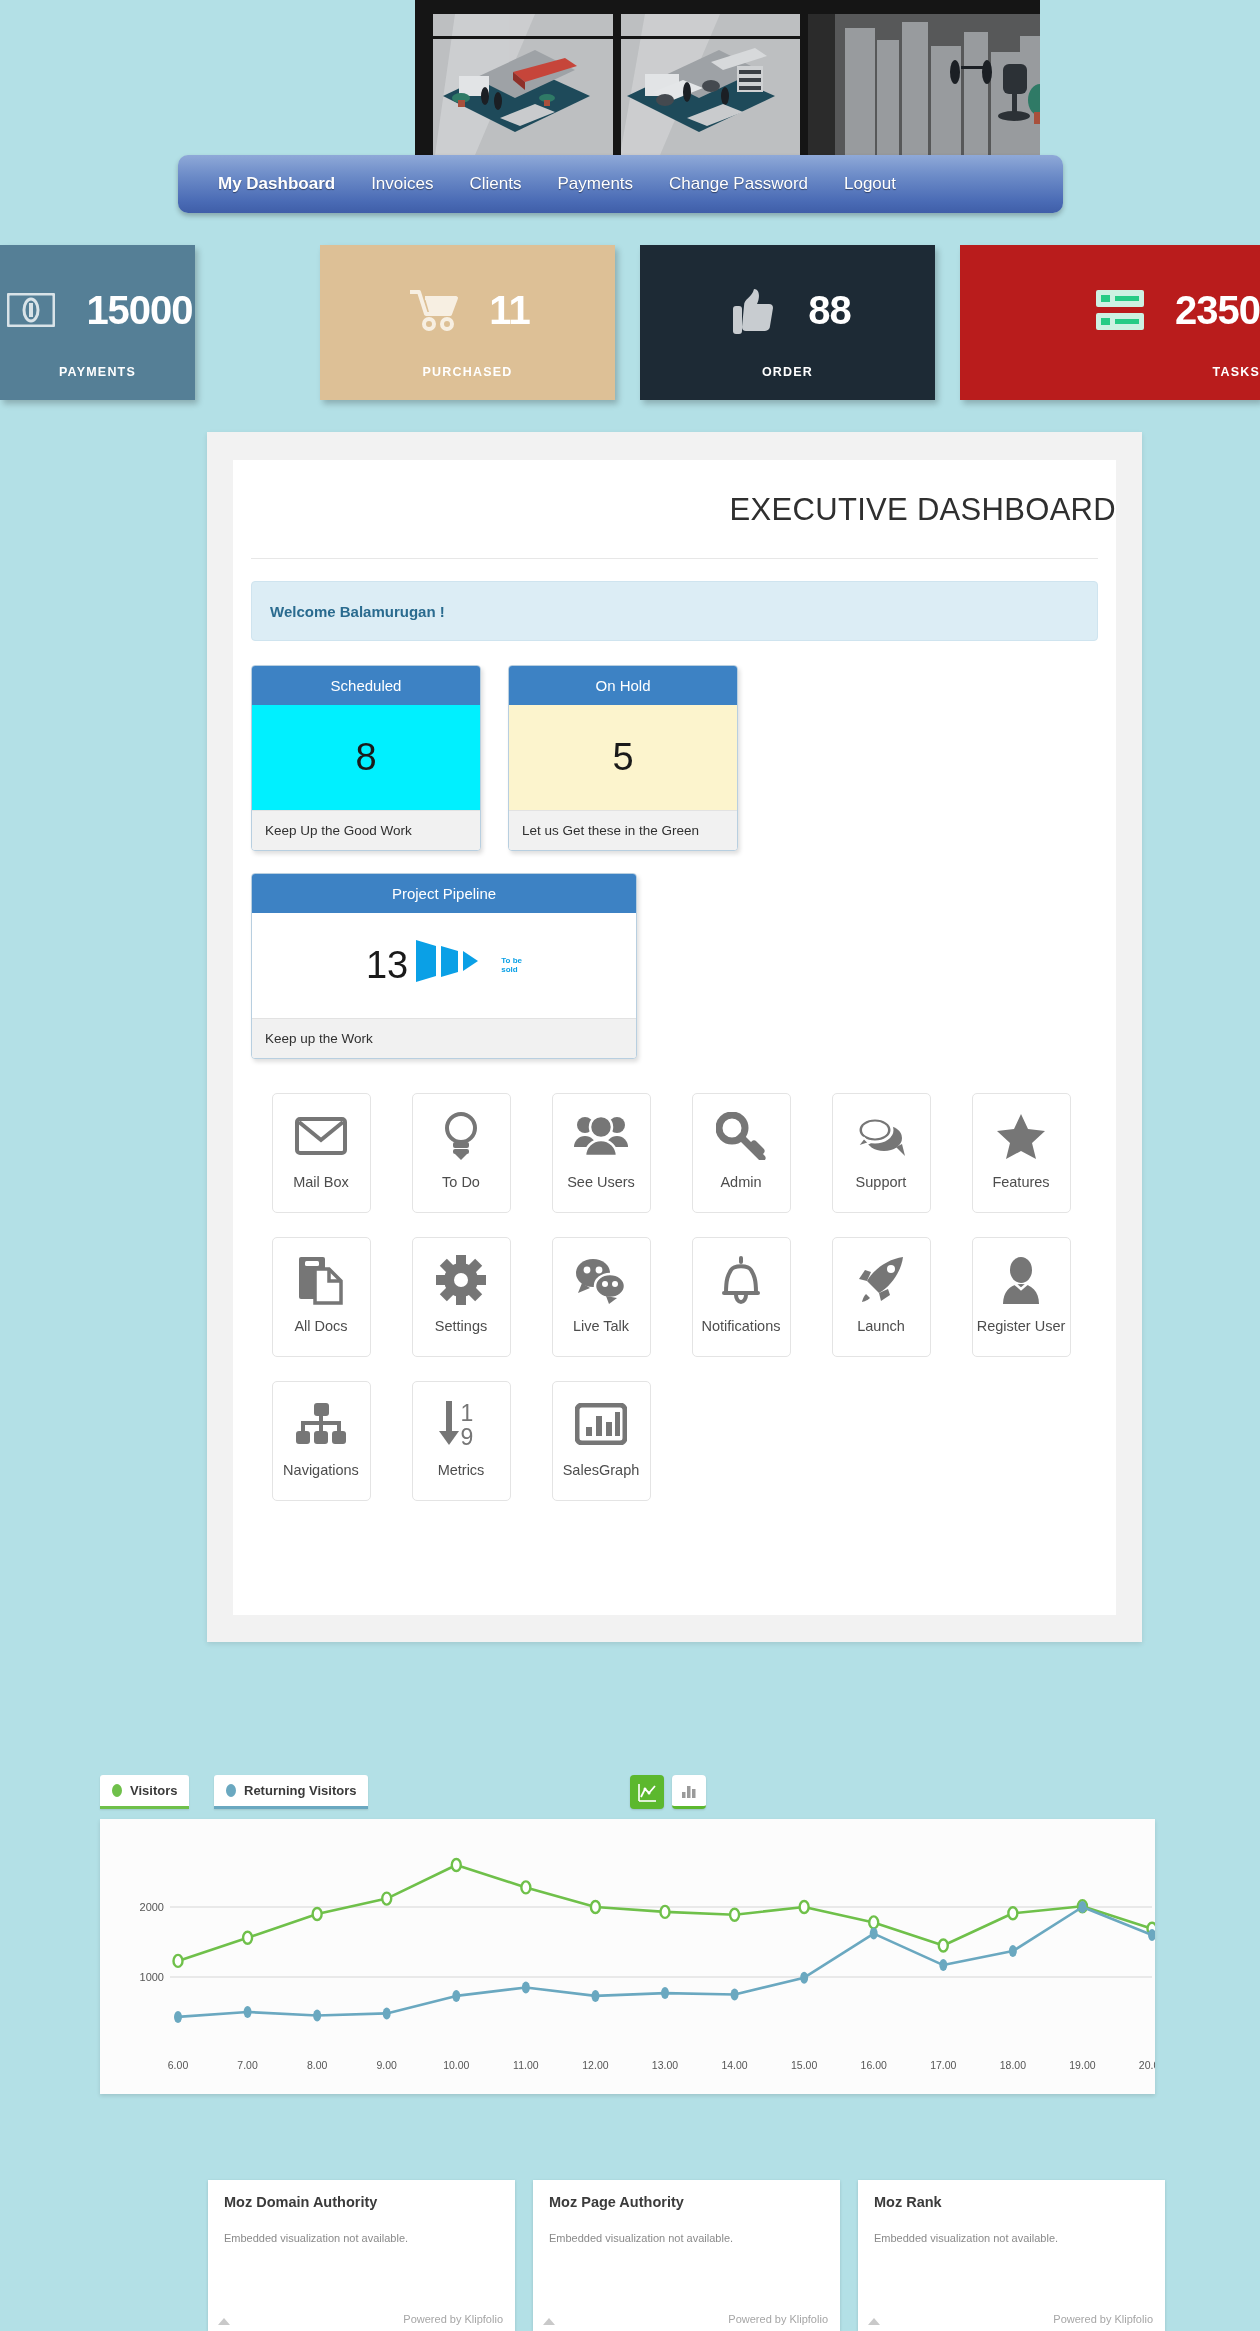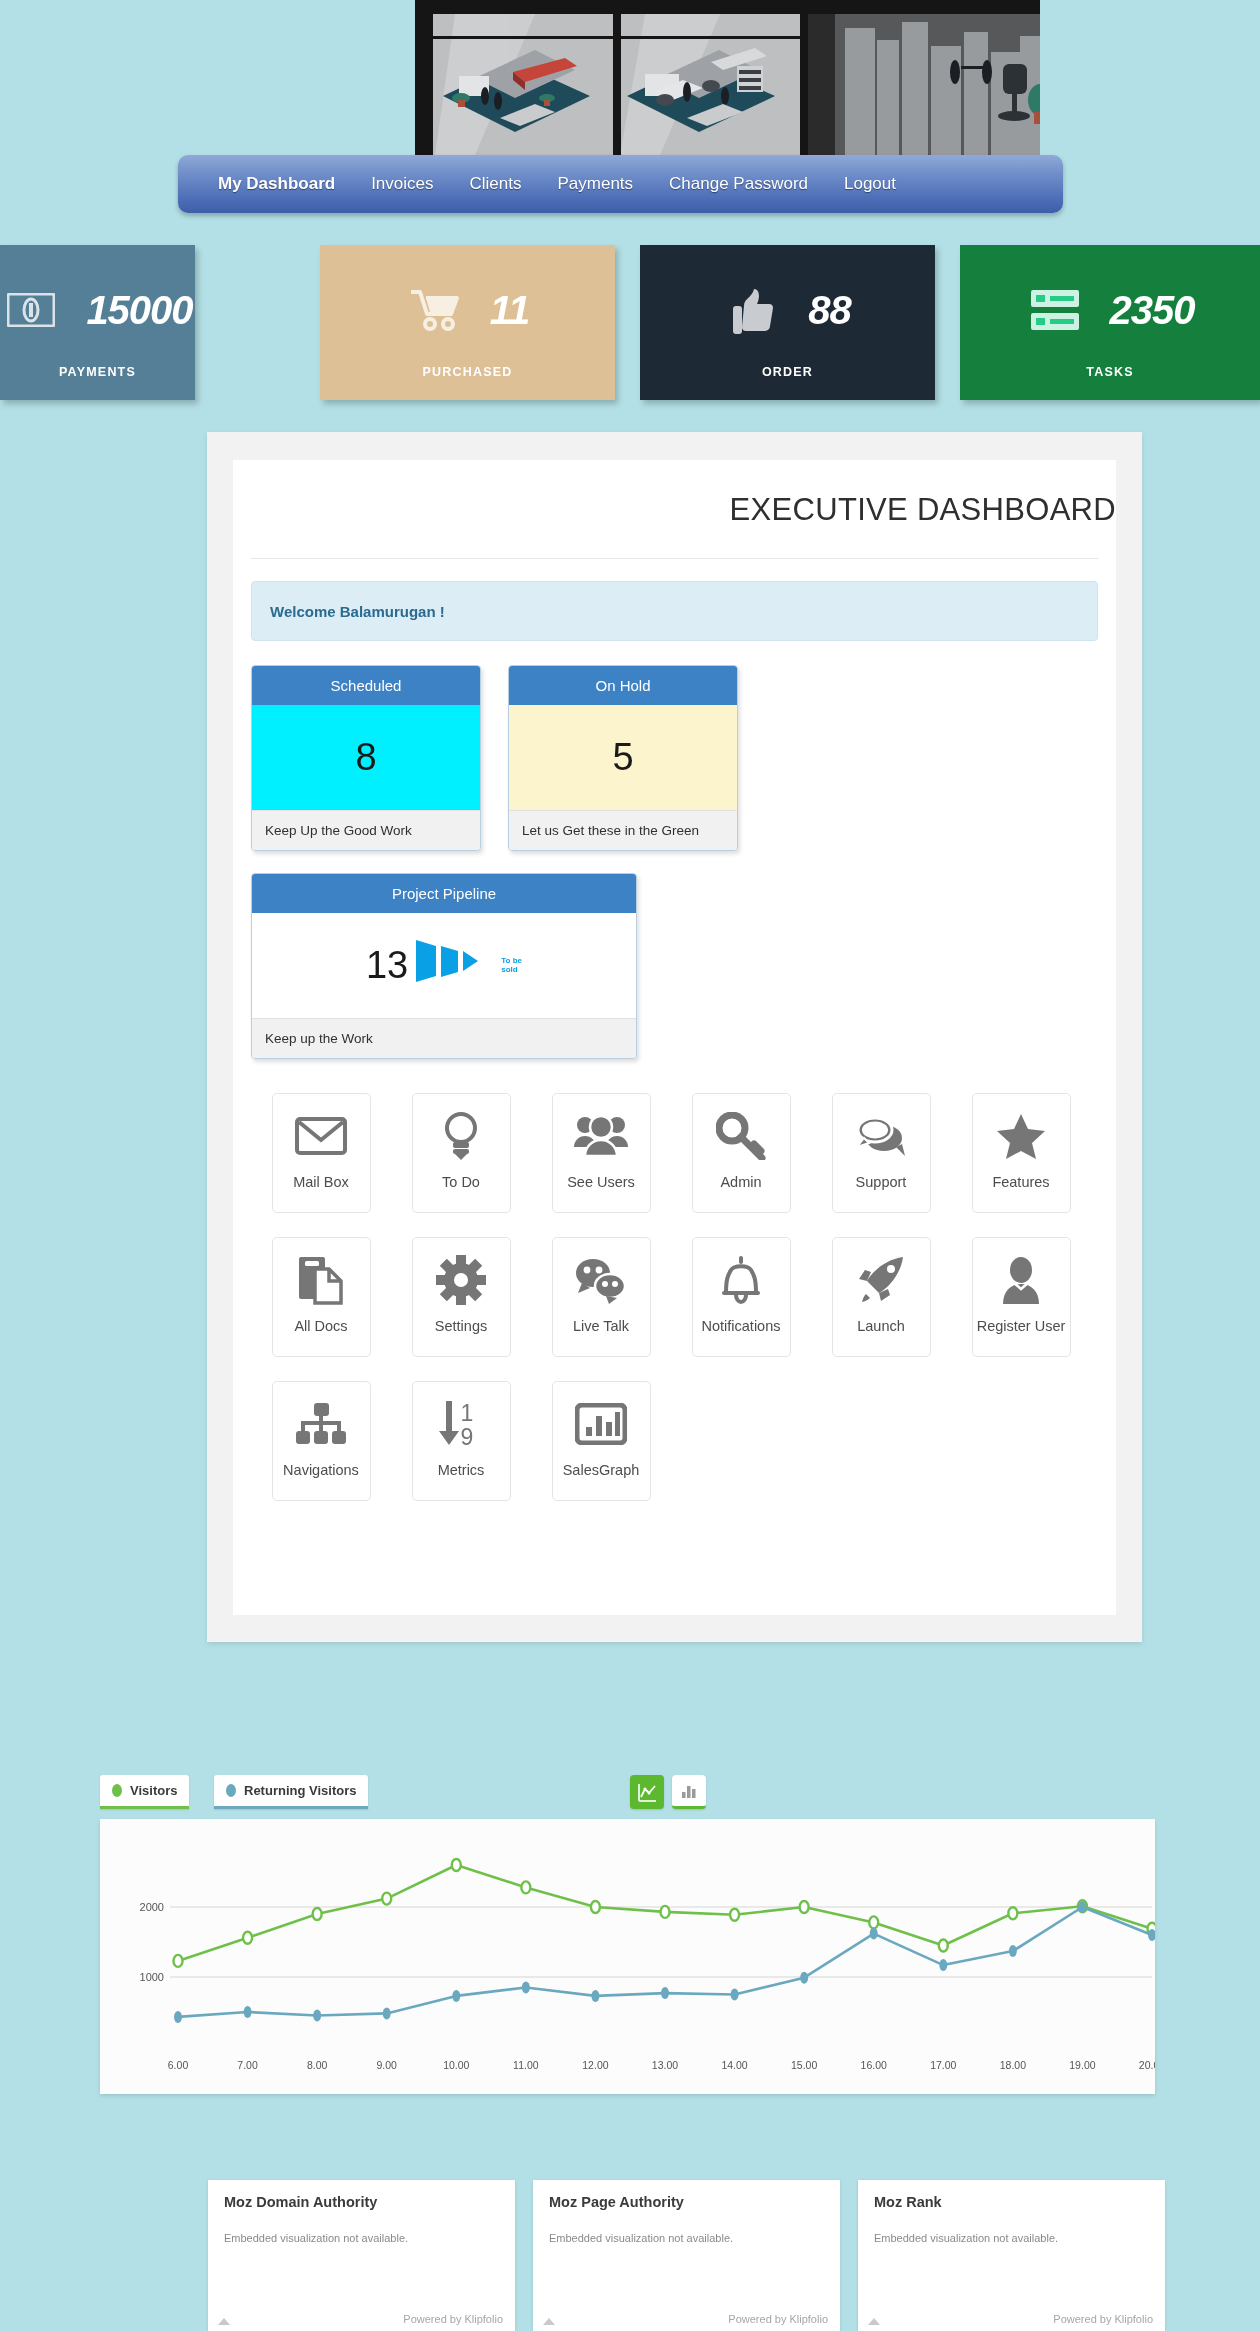--- a/index.html
+++ b/index.html
@@ -32,21 +32,21 @@
   .nav-item.active { font-weight:bold; }
 
   
   .kpis { position:absolute; left:0; top:245px; width:1260px; height:155px; }
   .kpi {
     position:absolute; top:0; height:155px;
     box-shadow:3px 4px 6px rgba(0,0,0,0.22);
     display:flex; flex-direction:column; justify-content:center;
   }
   .kpi-top { display:flex; align-items:center; justify-content:center; gap:26px; height:78px; padding-top:8px;}
-  .kpi-num { color:#ffffff; font-size:40px; font-weight:bold; letter-spacing:-1px; line-height:1;font-style:italic; }
+  .kpi-num { color:#ffffff; font-size:40px; font-weight:bold; letter-spacing:-1px; line-height:1; }
   .kpi-label { text-align:center; color:#ffffff; font-size:12.5px; font-weight:bold; letter-spacing:1.2px; margin-top:20px; }
   .kpi-icon { width:58px; height:46px; display:flex; align-items:center; justify-content:center; }
 
   
   .panel-outer {
     position:absolute; left:207px; top:432px; width:935px; height:1210px;
     background:#f2f2f2; box-shadow:0 2px 5px rgba(0,0,0,0.10);
   }
   .panel-inner {
     position:absolute; left:26px; top:28px; width:883px; height:1155px;
@@ -277,21 +277,21 @@
         <svg width="46" height="48" viewBox="0 0 46 48">
             <path d="M14 20 C14 12 22 12 24 3 C30 3 30 12 27 18 h12 a4 4 0 0 1 4 4 l-3 18 a5 5 0 0 1 -5 5 H16 a4 4 0 0 1 -4 -4 Z" fill="#c8ccd0"></path>
             <rect x="3" y="20" width="9" height="28" rx="3" fill="#c8ccd0"></rect>
           </svg>
       </span>
       <span class="kpi-num">88</span>
     </div>
     <div class="kpi-label">ORDER</div>
   </div>
 
-  <div class="kpi" style="left:960px;width:300px;background:#15803d;">
+  <div class="kpi" style="left:960px;width:300px;background:#b91c1c;align-items:flex-end;">
     <div class="kpi-top">
       <span class="kpi-icon">
         <svg width="50" height="42" viewBox="0 0 50 42">
             <rect x="1" y="1" width="48" height="17" rx="2" fill="#cdf1e2"></rect>
             <rect x="1" y="24" width="48" height="17" rx="2" fill="#cdf1e2"></rect>
             <rect x="6" y="6" width="9" height="7" fill="#26cb85"></rect>
             <rect x="20" y="7" width="24" height="5" fill="#26cb85"></rect>
             <rect x="6" y="29" width="9" height="7" fill="#26cb85"></rect>
             <rect x="20" y="30" width="24" height="5" fill="#26cb85"></rect>
           </svg>

